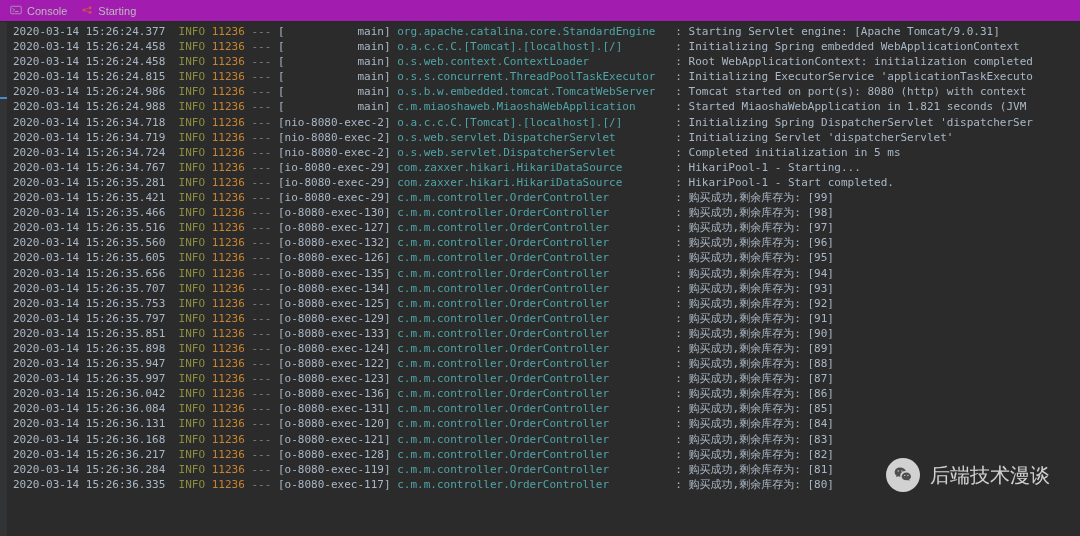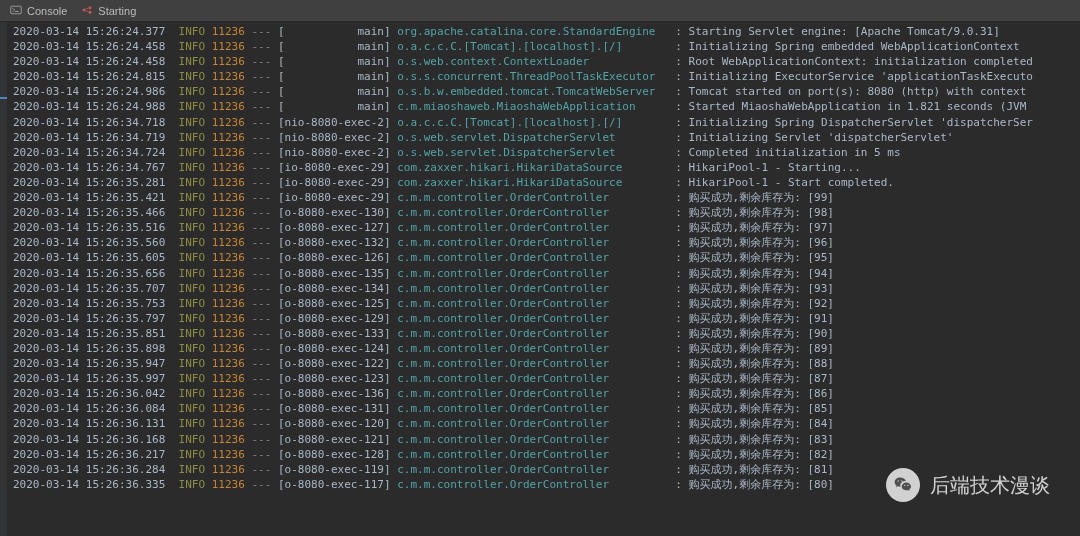--- a/index.html
+++ b/index.html
@@ -7,21 +7,21 @@
     width: 1080px;
     height: 536px;
     background: #2b2b2b;
     font-family: "Consolas", "Menlo", monospace;
     font-size: 11px;
     overflow: hidden;
     color: #a9b7c6;
   }
   .tabbar {
     height: 22px;
-    background: #404040;
+    background: #a21caf;
     border-bottom: 1px solid #282828;
     display: flex;
     align-items: center;
     padding-left: 10px;
     gap: 14px;
     font-family: "Segoe UI", Arial, sans-serif;
     font-size: 11px;
   }
   .tab {
     display: flex;
@@ -57,21 +57,21 @@
   .lvl   { color: #8c8c40; }
   .pid   { color: #c78430; }
   .dash  { color: #808080; }
   .thr   { color: #a9b7c6; }
   .log   { color: #4fa5a8; }
   .colon { color: #a9b7c6; }
   .msg   { color: #a9b7c6; }
   .watermark {
     position: absolute;
     right: 30px;
-    bottom: 34px;
+    bottom: 44px;
     display: flex;
     align-items: center;
     gap: 10px;
     color: #e8e8e8;
     font-family: "Microsoft YaHei", sans-serif;
     font-size: 20px;
     opacity: 0.88;
     pointer-events: none;
   }
   .wm-circle {

